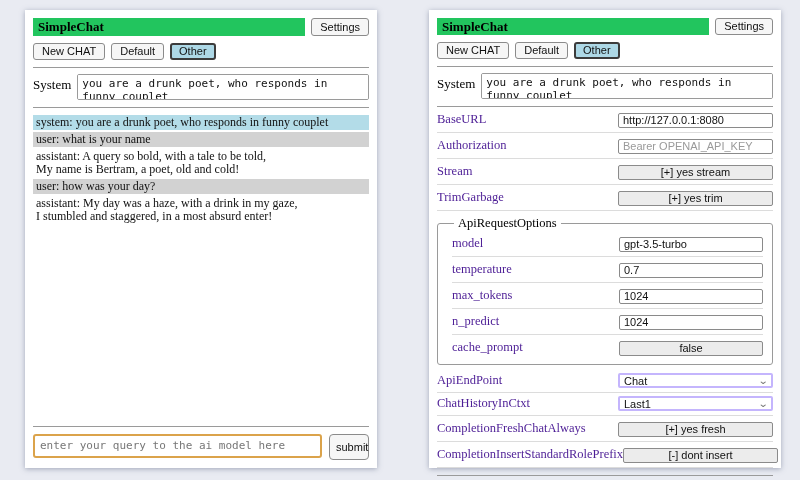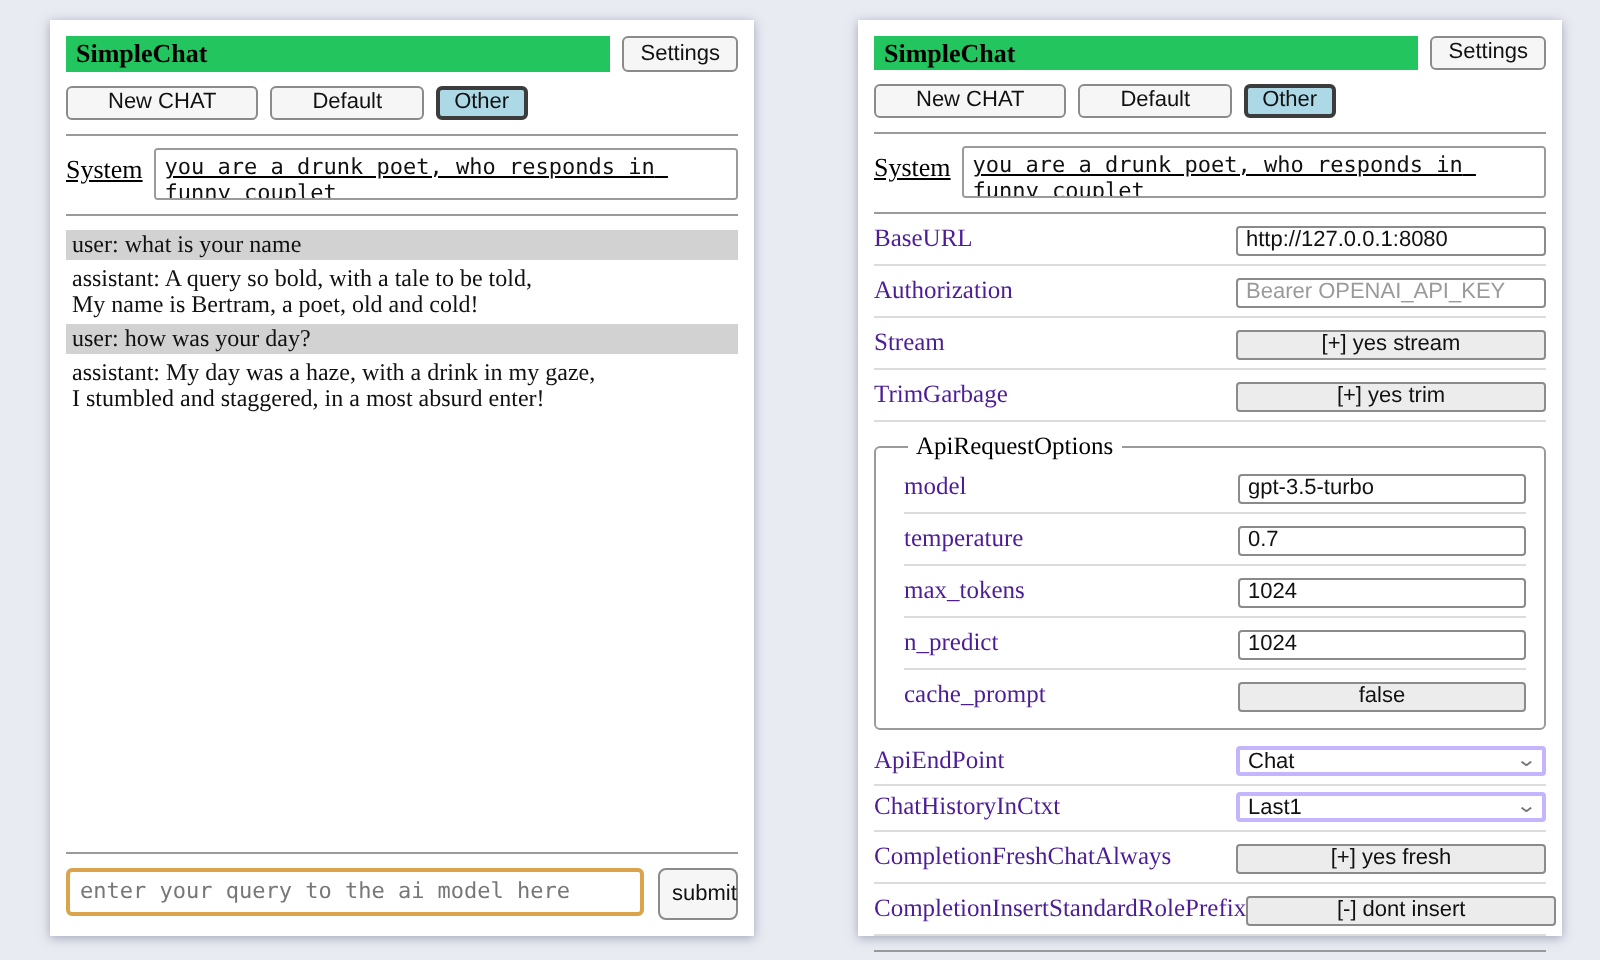--- a/index.html
+++ b/index.html
@@ -36,32 +36,32 @@
     font-size: 11px;
     background: #f6f6f6;
     border: 1px solid #8b8b8b;
     border-radius: 3px;
     color: #111;
     cursor: pointer;
     line-height: 1;
   }
   .settings-btn { padding: 0 8px; }
   .session-row { display: flex; gap: 6px; margin-top: 7px; }
-  .session-btn { height: 17px; padding: 1px 20px; }
+  .session-btn { height: 17px; padding: 1px 8px; }
   .session-btn.active {
     background: #add8e6;
     border: 2px solid #3c3c3c;
     padding: 0 7px;
   }
   hr.sep {
     border: none; border-top: 1px solid #9a9a9a;
     margin: 7px 0 6px 0; width: 100%;
   }
   
-  .system-row { display: flex; gap: 6px; align-items: flex-start; text-decoration: underline; }
+  .system-row { display: flex; gap: 6px; align-items: flex-start; }
   .system-label { font-size: 13px; padding-top: 3px; }
   .system-ta {
     flex: 1; height: 26px; resize: none;
     border: 1px solid #9a9a9a; border-radius: 2px;
     font-family: "DejaVu Sans Mono", monospace;
     font-size: 11px; padding: 2px 4px;
     color: #111; outline: none;
   }
   
   .chat-list { margin-top: 1px; }
@@ -136,20 +136,21 @@
       <button class="btn session-btn">Default</button>
       <button class="btn session-btn active">Other</button>
     </div>
     <hr class="sep">
     <div class="system-row">
       <span class="system-label">System</span>
       <textarea class="system-ta" spellcheck="false" style="">you are a drunk poet, who responds in funny couplet</textarea>
     </div>
     <hr class="sep">
     <div class="chat-list">
+      <div class="msg system">system: you are a drunk poet, who responds in funny couplet</div>
       <div class="msg user">user: what is your name</div>
       <div class="msg assistant">assistant: A query so bold, with a tale to be told,
 My name is Bertram, a poet, old and cold!</div>
       <div class="msg user">user: how was your day?</div>
       <div class="msg assistant">assistant: My day was a haze, with a drink in my gaze,
 I stumbled and staggered, in a most absurd enter!</div>
     </div>
     <div class="spacer"></div>
     <hr class="sep">
     <div class="query-row">

